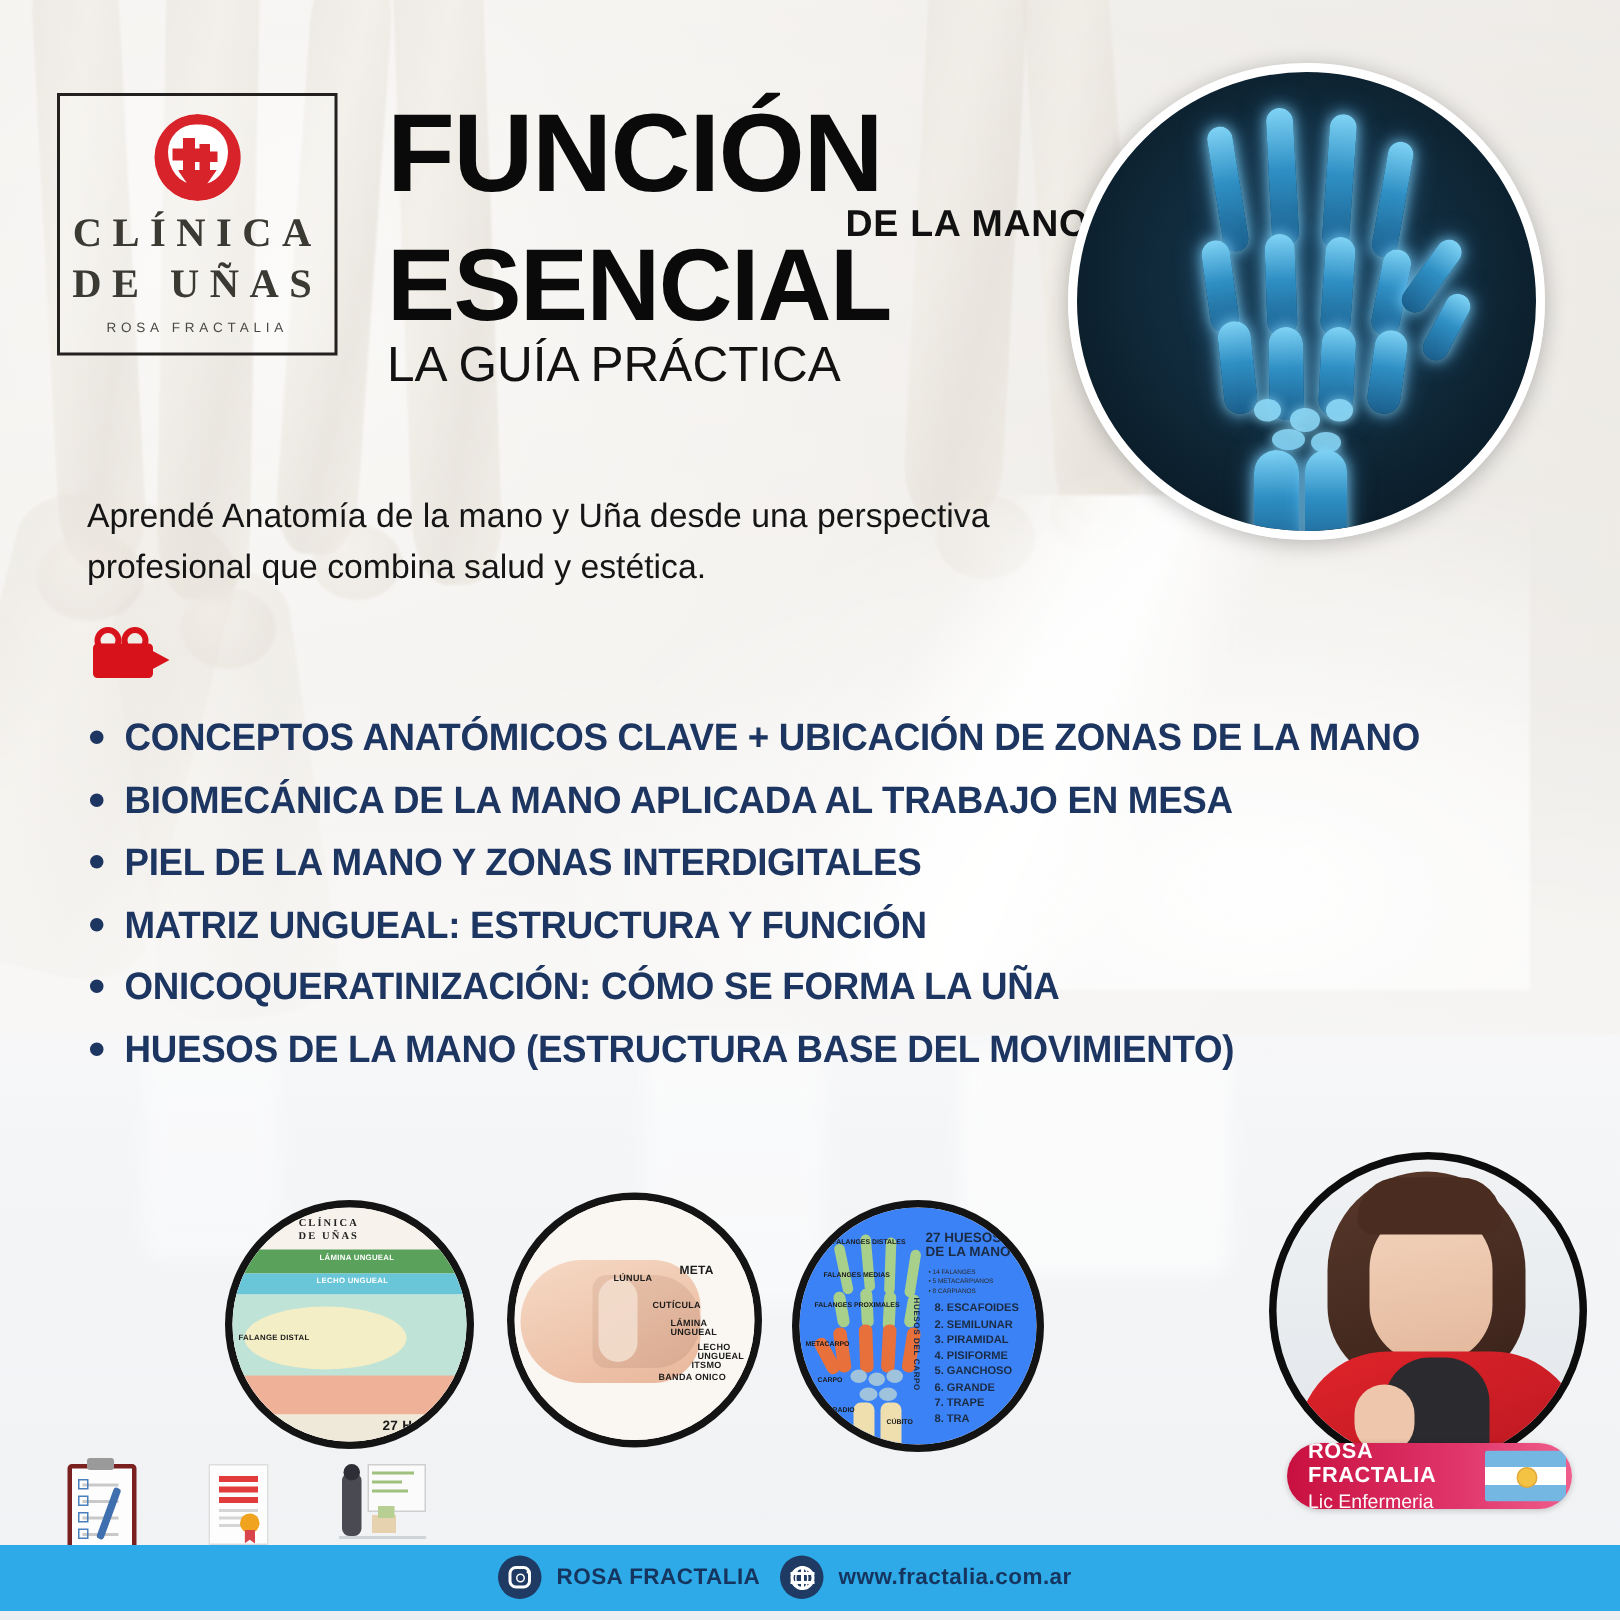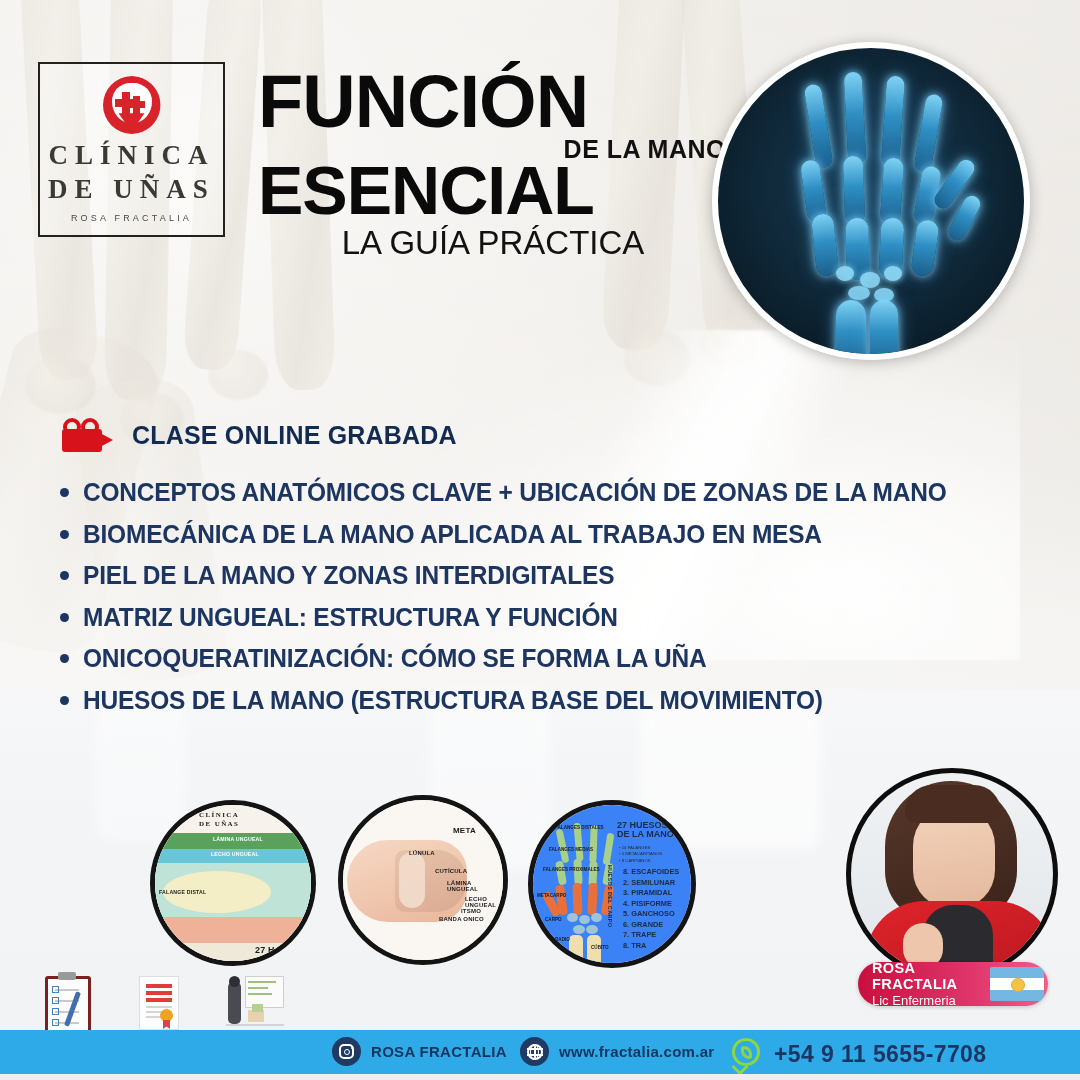--- a/index.html
+++ b/index.html
@@ -90,21 +90,21 @@
     font-size:74px;font-weight:700;line-height:.93;color:#0a0a0a;letter-spacing:-1px;
   }
   .h-delamano{
     text-align:right;font-size:25px;font-weight:700;letter-spacing:.5px;color:#111;
     margin-top:-2px;padding-right:2px;
   }
   .h-esencial{
     font-size:68px;font-weight:700;line-height:.95;color:#0a0a0a;letter-spacing:-1px;margin-top:-6px;
   }
   .h-guia{
-    text-align:center;font-size:33px;font-weight:400;color:#121212;letter-spacing:0px;margin-top:2px;
+    text-align:left;font-size:33px;font-weight:400;color:#121212;letter-spacing:0px;margin-top:2px;
   }
 
   
   .xray{
     position:absolute;left:712px;top:42px;width:318px;height:318px;border-radius:50%;
     border:6px solid #fff;box-sizing:border-box;overflow:hidden;
     background:radial-gradient(circle at 50% 45%, #17384f 0%, #10293a 48%, #0a1b27 78%, #061019 100%);
     box-shadow:0 2px 14px rgba(0,0,0,.25);
   }
   .xh{position:absolute;background:linear-gradient(180deg,#7fd3f5 0%,#2f8fc4 45%,#1b5f8c 100%);
@@ -325,29 +325,29 @@
     <div class="xh" style="left:196px;top:172px;width:22px;height:56px;transform:rotate(8deg);"></div>
     <div class="xj" style="left:118px;top:218px;width:18px;height:15px;"></div>
     <div class="xj" style="left:142px;top:224px;width:20px;height:16px;"></div>
     <div class="xj" style="left:166px;top:218px;width:18px;height:15px;"></div>
     <div class="xj" style="left:130px;top:238px;width:22px;height:14px;"></div>
     <div class="xj" style="left:156px;top:240px;width:20px;height:14px;"></div>
     <div class="xh" style="left:118px;top:252px;width:30px;height:70px;"></div>
     <div class="xh" style="left:152px;top:252px;width:28px;height:70px;"></div>
   </div>
 
+  <div class="intro">Aprendé Anatomía de la mano y Uña desde una perspectiva profesional que combina salud y estética.</div>
 
   <div class="clase">
     <div class="cam">
       <div class="r1"></div>
         <div class="r2"></div>
         <div class="body"></div>
         <div class="lens"></div>
     </div>
-    <div class="clase-label">CLASE ONLINE GRABADA</div>
   </div>
 
   <div class="bullets">
     <div class="bullet">
         <span class="dot"></span>
         <span class="txt">CONCEPTOS ANATÓMICOS CLAVE + UBICACIÓN DE ZONAS DE LA MANO</span>
       </div>
     <div class="bullet">
         <span class="dot"></span>
         <span class="txt">BIOMECÁNICA DE LA MANO APLICADA AL TRABAJO EN MESA</span>
@@ -386,21 +386,21 @@
       <div class="cap" style="left:56px;top:46px;color:#fff;">LECHO UNGUEAL</div>
       <div class="cap" style="left:100px;top:140px;font-size:9px;">27 H</div>
     </div>
   </div>
 
   <div class="thumb t2">
     <div class="tip">
       <div class="finger"></div>
         <div class="plate"></div>
         <div class="lun"></div>
-      <div class="cap" style="left:110px;top:26px;font-size:8px;">META</div>
+      <div class="cap" style="left:110px;top:42px;font-size:8px;">META</div>
       <div class="cap" style="left:66px;top:50px;font-size:6px;">LÚNULA</div>
       <div class="cap" style="left:92px;top:68px;font-size:6px;">CUTÍCULA</div>
       <div class="cap" style="left:104px;top:80px;font-size:6px;">LÁMINA UNGUEAL</div>
       <div class="cap" style="left:122px;top:96px;font-size:6px;">LECHO UNGUEAL</div>
       <div class="cap" style="left:118px;top:108px;font-size:6px;">ITSMO</div>
       <div class="cap" style="left:96px;top:116px;font-size:6px;">BANDA ONICO</div>
     </div>
   </div>
 
   <div class="thumb t3">
@@ -537,24 +537,16 @@
     <div class="item fi-web">
       <div class="circ">
         <div class="gl-o"></div>
           <div class="gl-v"></div>
           <div class="gl-h1"></div>
           <div class="gl-h2"></div>
           <div class="gl-e"></div>
       </div>
       <div class="f-txt">www.fractalia.com.ar</div>
     </div>
-    <div class="item fi-wa">
-      <div class="wa">
-        <div class="bub"></div>
-          <div class="tail"></div>
-          <div class="ph"></div>
-      </div>
-      <div class="f-phone">+54 9 11 5655-7708</div>
-    </div>
   </div>
   <div class="footer-strip"></div>
 
 </div>
 
 </body></html>

